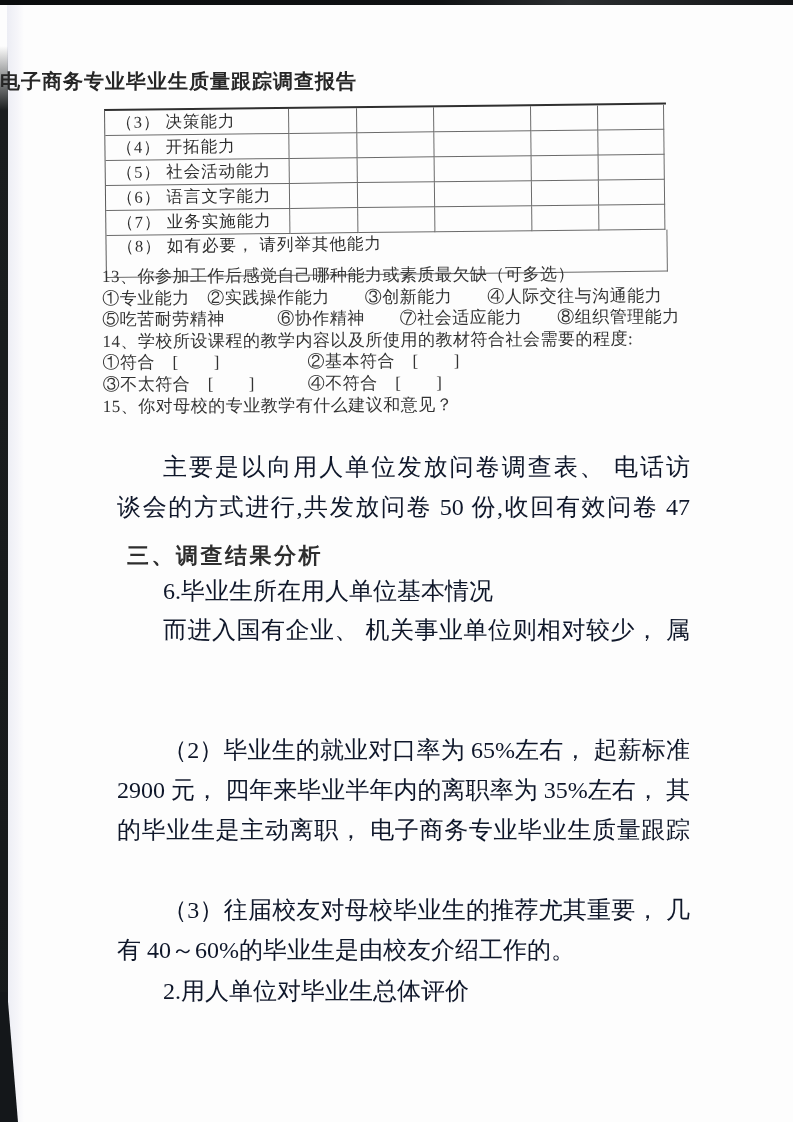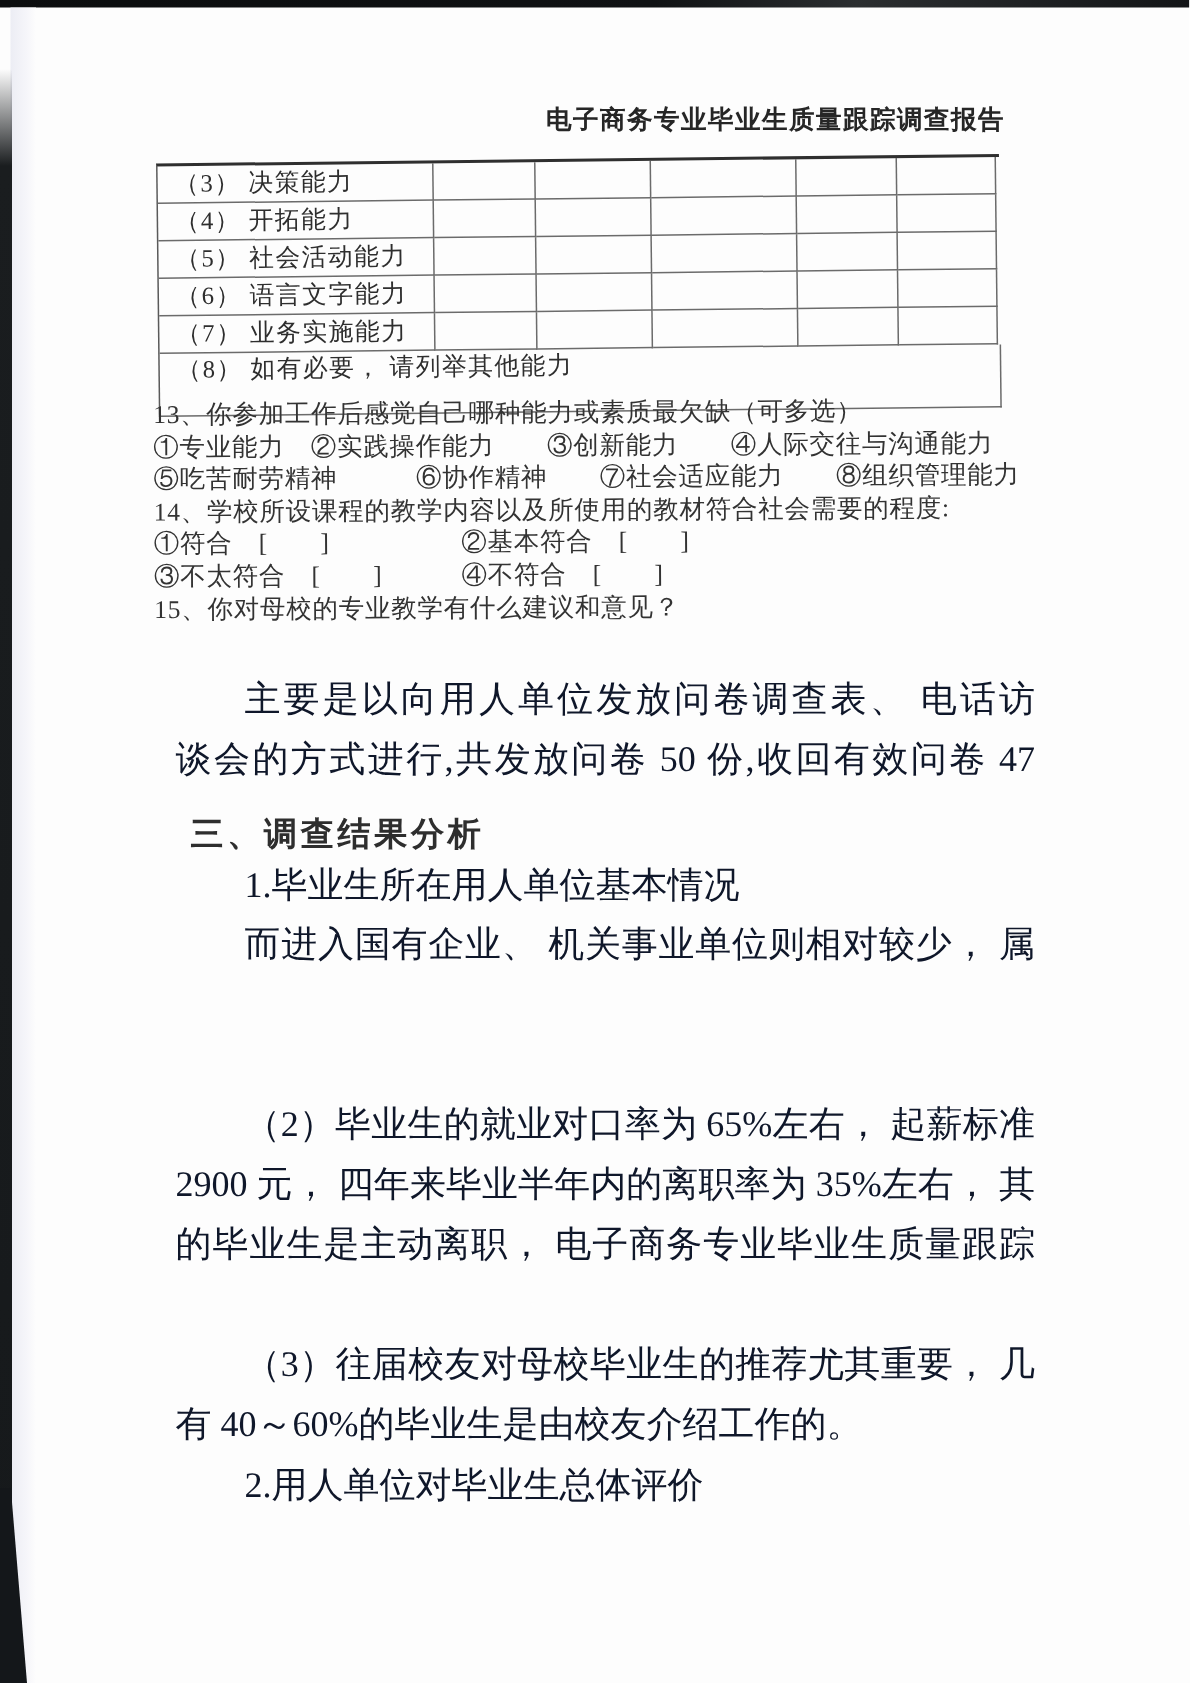--- a/index.html
+++ b/index.html
@@ -13,23 +13,23 @@
   .scan-top-bar { position:absolute; top:0; left:0; width:793px; height:5px;
     background:linear-gradient(to right,#0b0d0e 0%,#101214 55%,#2b2e30 72%,#131517 100%); }
   .scan-left-strip { position:absolute; top:46px; left:0; width:8px; height:1076px;
     background:linear-gradient(to bottom, rgba(24,27,29,0) 0%, #1a1d1f 6%, #16191b 100%); }
   .scan-left-soft { position:absolute; top:5px; left:7px; width:17px; height:1117px;
     background:linear-gradient(to right,#ecedf4,#f6f6fa 65%,#fdfdfd); }
   .scan-corner { position:absolute; left:0; bottom:0; width:18px; height:130px;
     background:#14171a; clip-path:polygon(0 0,40% 0,100% 100%,0 100%); }
 
   
-  .doc-header { position:absolute; top:68px; left:0; width:670px; text-align:right;
+  .doc-header { position:absolute; top:68px; left:0; width:670px; 
     font-family:"Liberation Sans","DejaVu Sans",sans-serif; font-weight:bold;
-    font-size:17px; color:#262626; letter-spacing:1px; }
+    font-size:20px; color:#262626; letter-spacing:1px; }
 
   
   .cap-table { position:absolute; left:104px; top:109px; width:561px;
     transform:rotate(-0.65deg); transform-origin:left top;
     border-top:2.5px solid #2f2f2f; border-left:1px solid #5a5a5a;
     font-size:16.5px; color:#2e2e2e; letter-spacing:1px; }
   .trow { display:grid; grid-template-columns:184px 68px 77px 97px 67px 66px; }
   .tcell { border-right:1px solid #6b6b6b; border-bottom:1px solid #6b6b6b;
     height:24px; line-height:24px; }
   .tcell.label { padding-left:11px; white-space:nowrap; }
@@ -143,21 +143,21 @@
 
   <div class="para p-s2 keep-just">
 
     <div class="bline">主要是以向用人单位发放问卷调查表、 电话访谈、 座</div>
       <div class="bline">谈会的方式进行,共发放问卷 50 份,收回有效问卷 47 份。</div>
   </div>
 
   <div class="sec-heading h-sec3">三、调查结果分析</div>
 
   <div class="para p-sub1 single">
-    <div class="bline">1.毕业生所在用人单位基本情况</div>
+    <div class="bline">6.毕业生所在用人单位基本情况</div>
   </div>
 
   <div class="para p-1">
 
       <div class="bline">而进入国有企业、 机关事业单位则相对较少， 属个别。</div>
   </div>
 
   <div class="para p-2">
 
     <div class="bline">（2）毕业生的就业对口率为 65%左右， 起薪标准最低</div>

